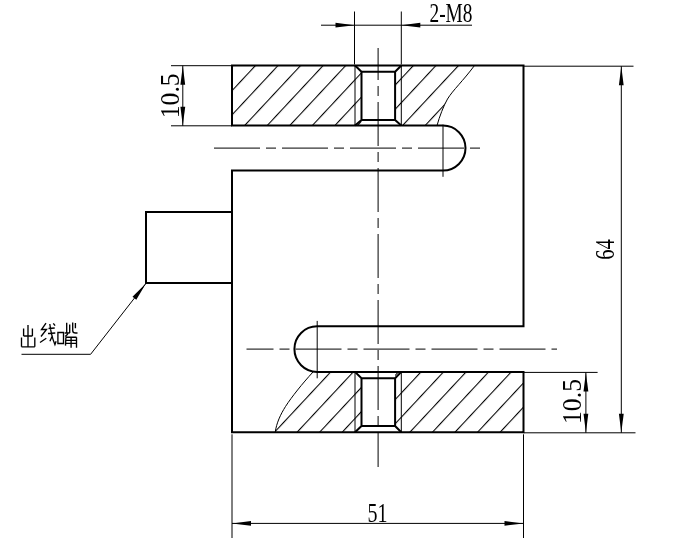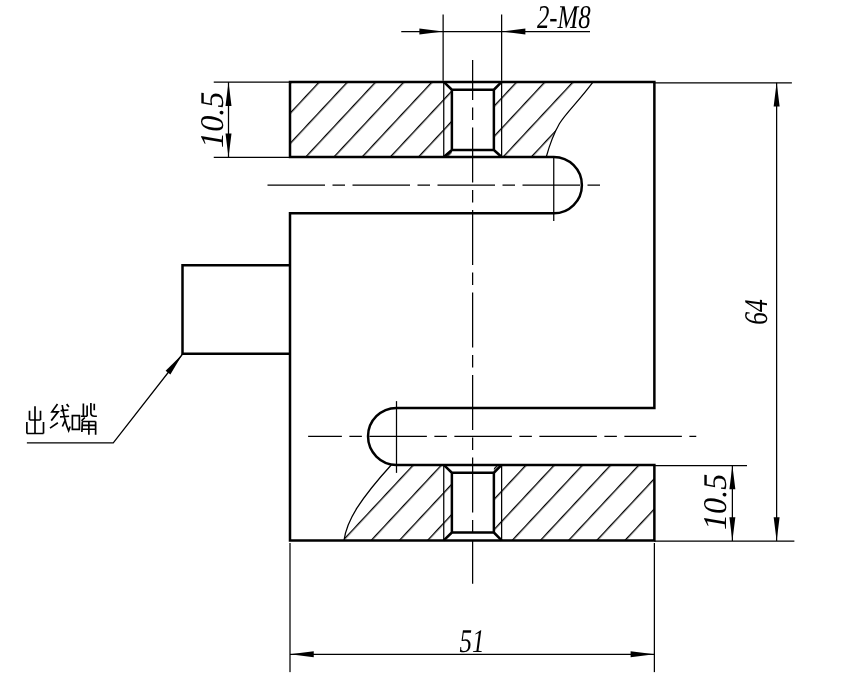--- a/index.html
+++ b/index.html
@@ -1,16 +1,16 @@
 <!DOCTYPE html>
 <html><head>
 <meta charset="utf-8">
 <style>
   html,body{margin:0;padding:0;background:#ffffff;}
-  .page{width:676px;height:538px;position:relative;background:#ffffff;overflow:hidden;font-style:italic;}
+  .page{width:676px;height:538px;position:relative;background:#ffffff;overflow:hidden;}
   svg{display:block;}
   text{font-family:"Liberation Serif", serif;fill:#000000;}
 </style>
 </head>
 <body>
 
 <div class="page">
 <svg width="676" height="538" viewBox="0 0 676 538">
   <defs>
     <pattern id="hatch" patternUnits="userSpaceOnUse" width="16.5" height="16.5" patternTransform="rotate(-47)">

